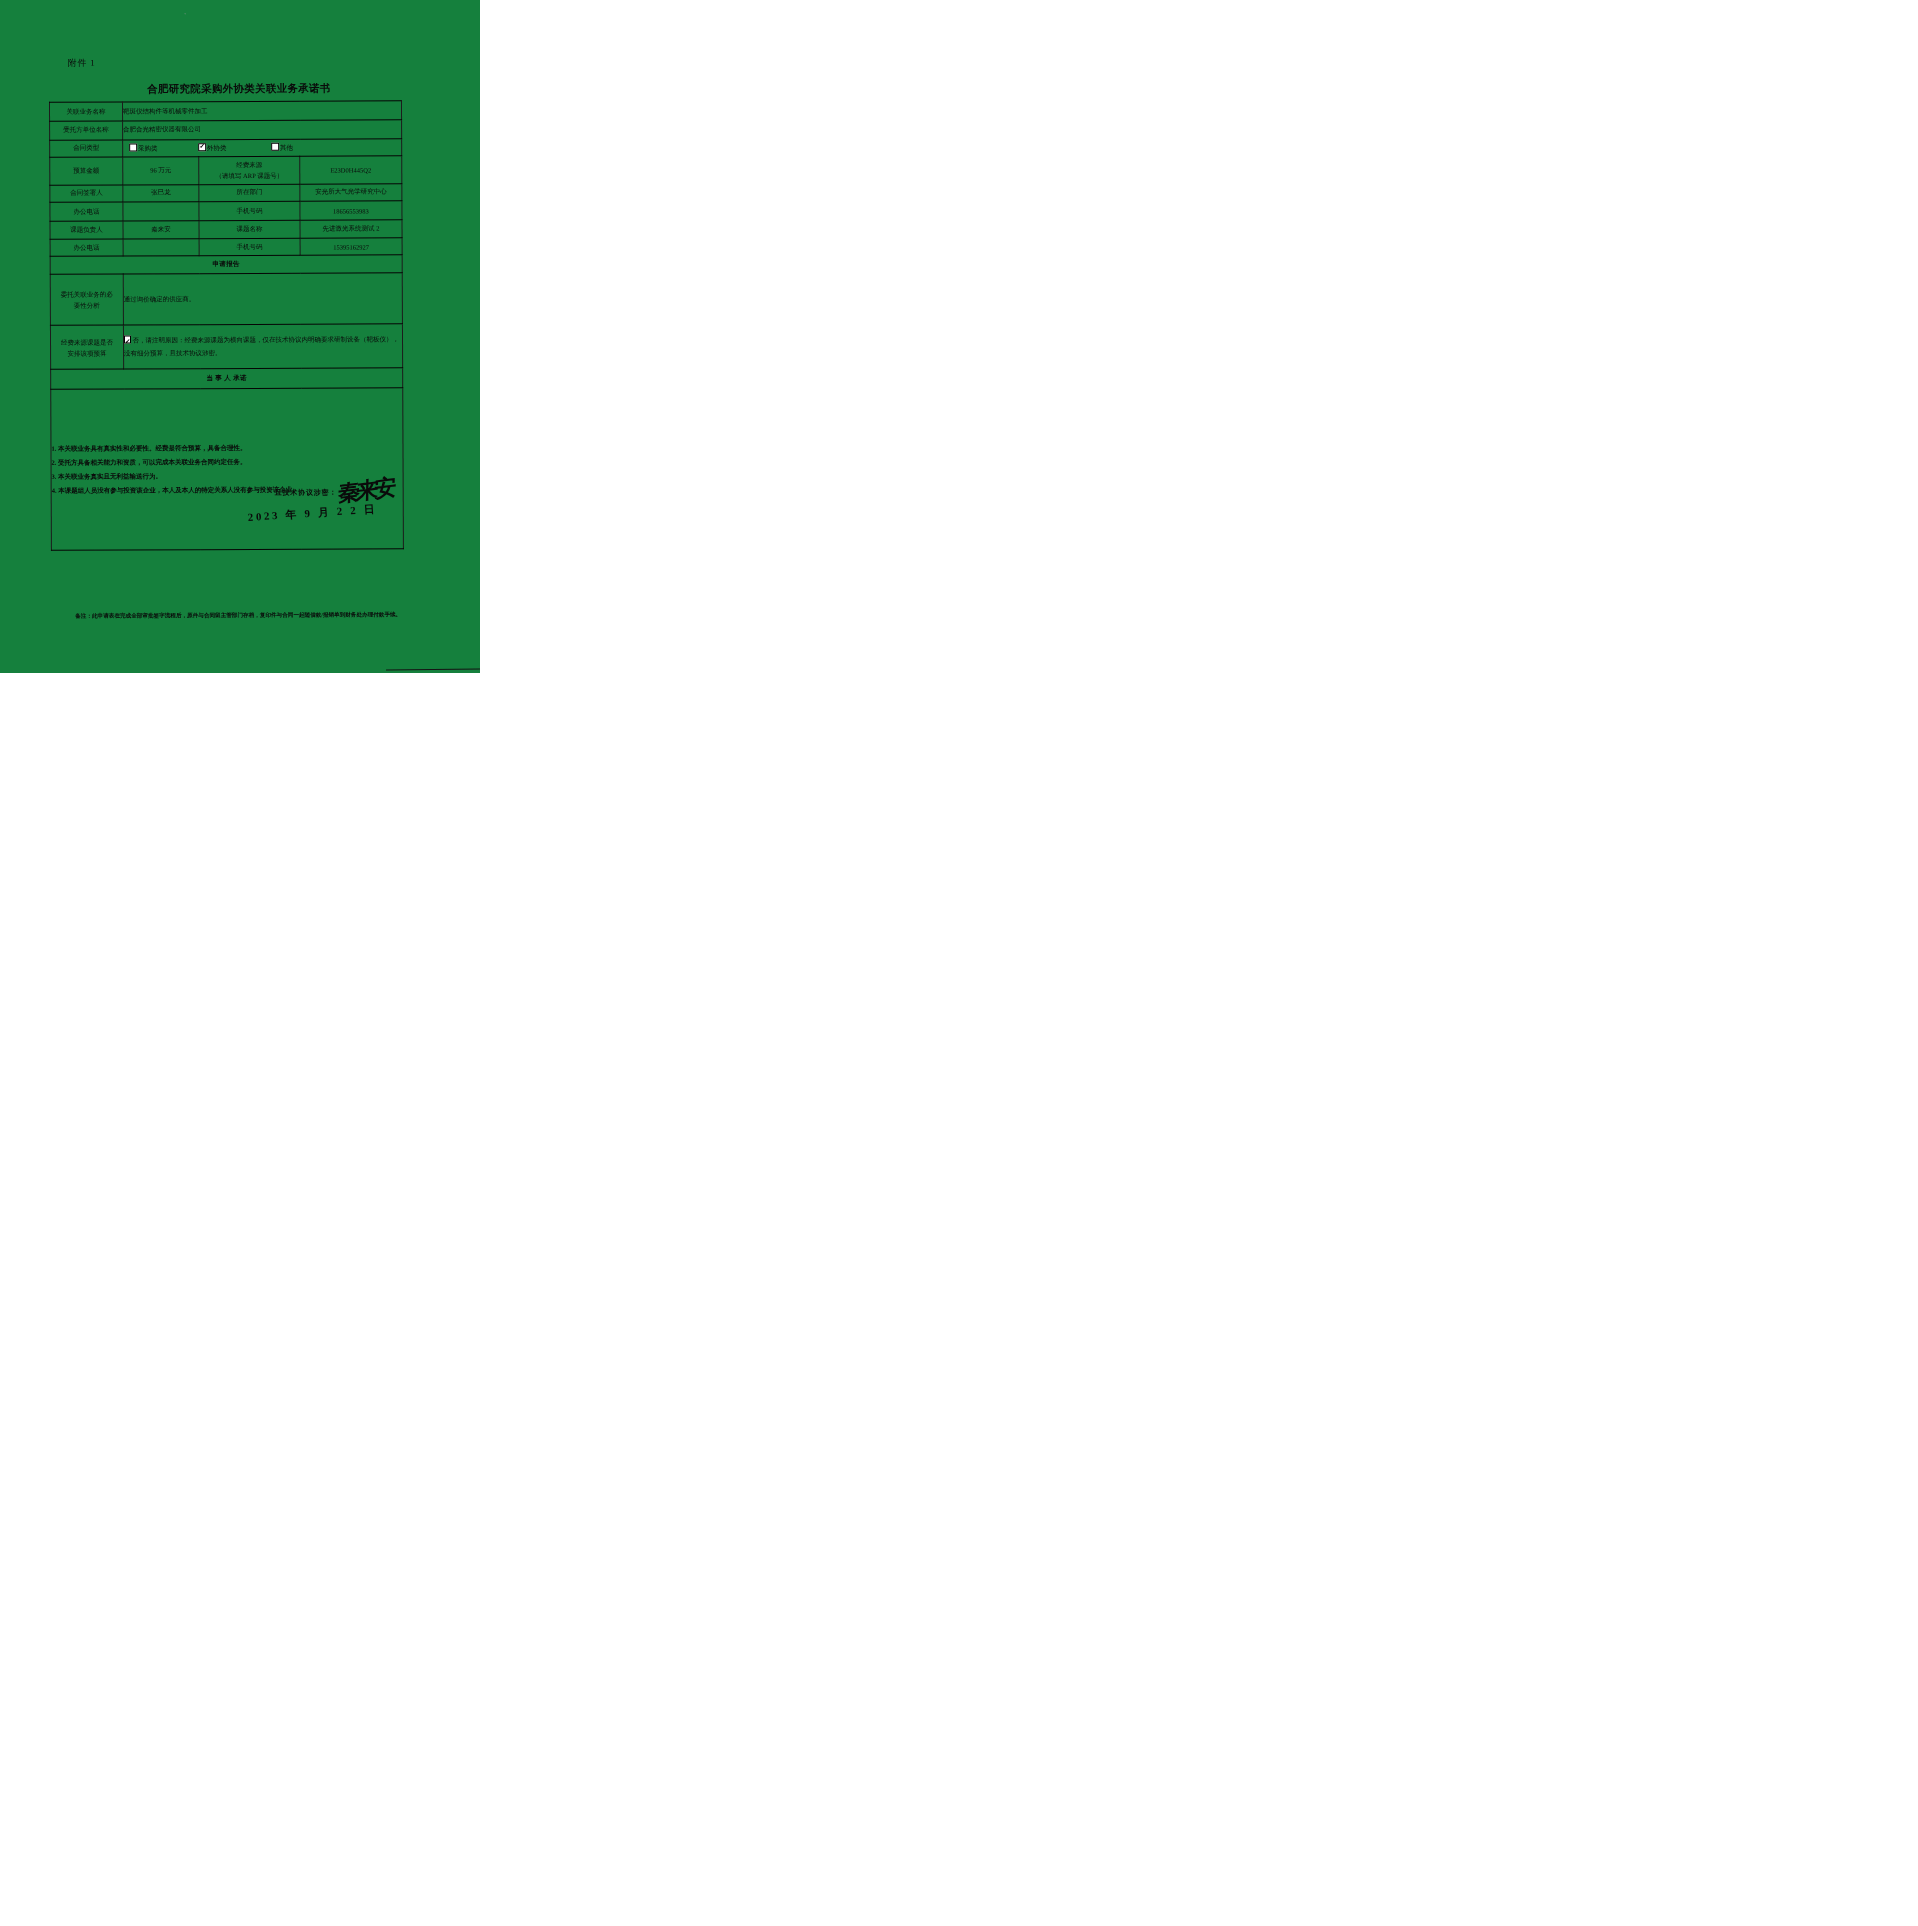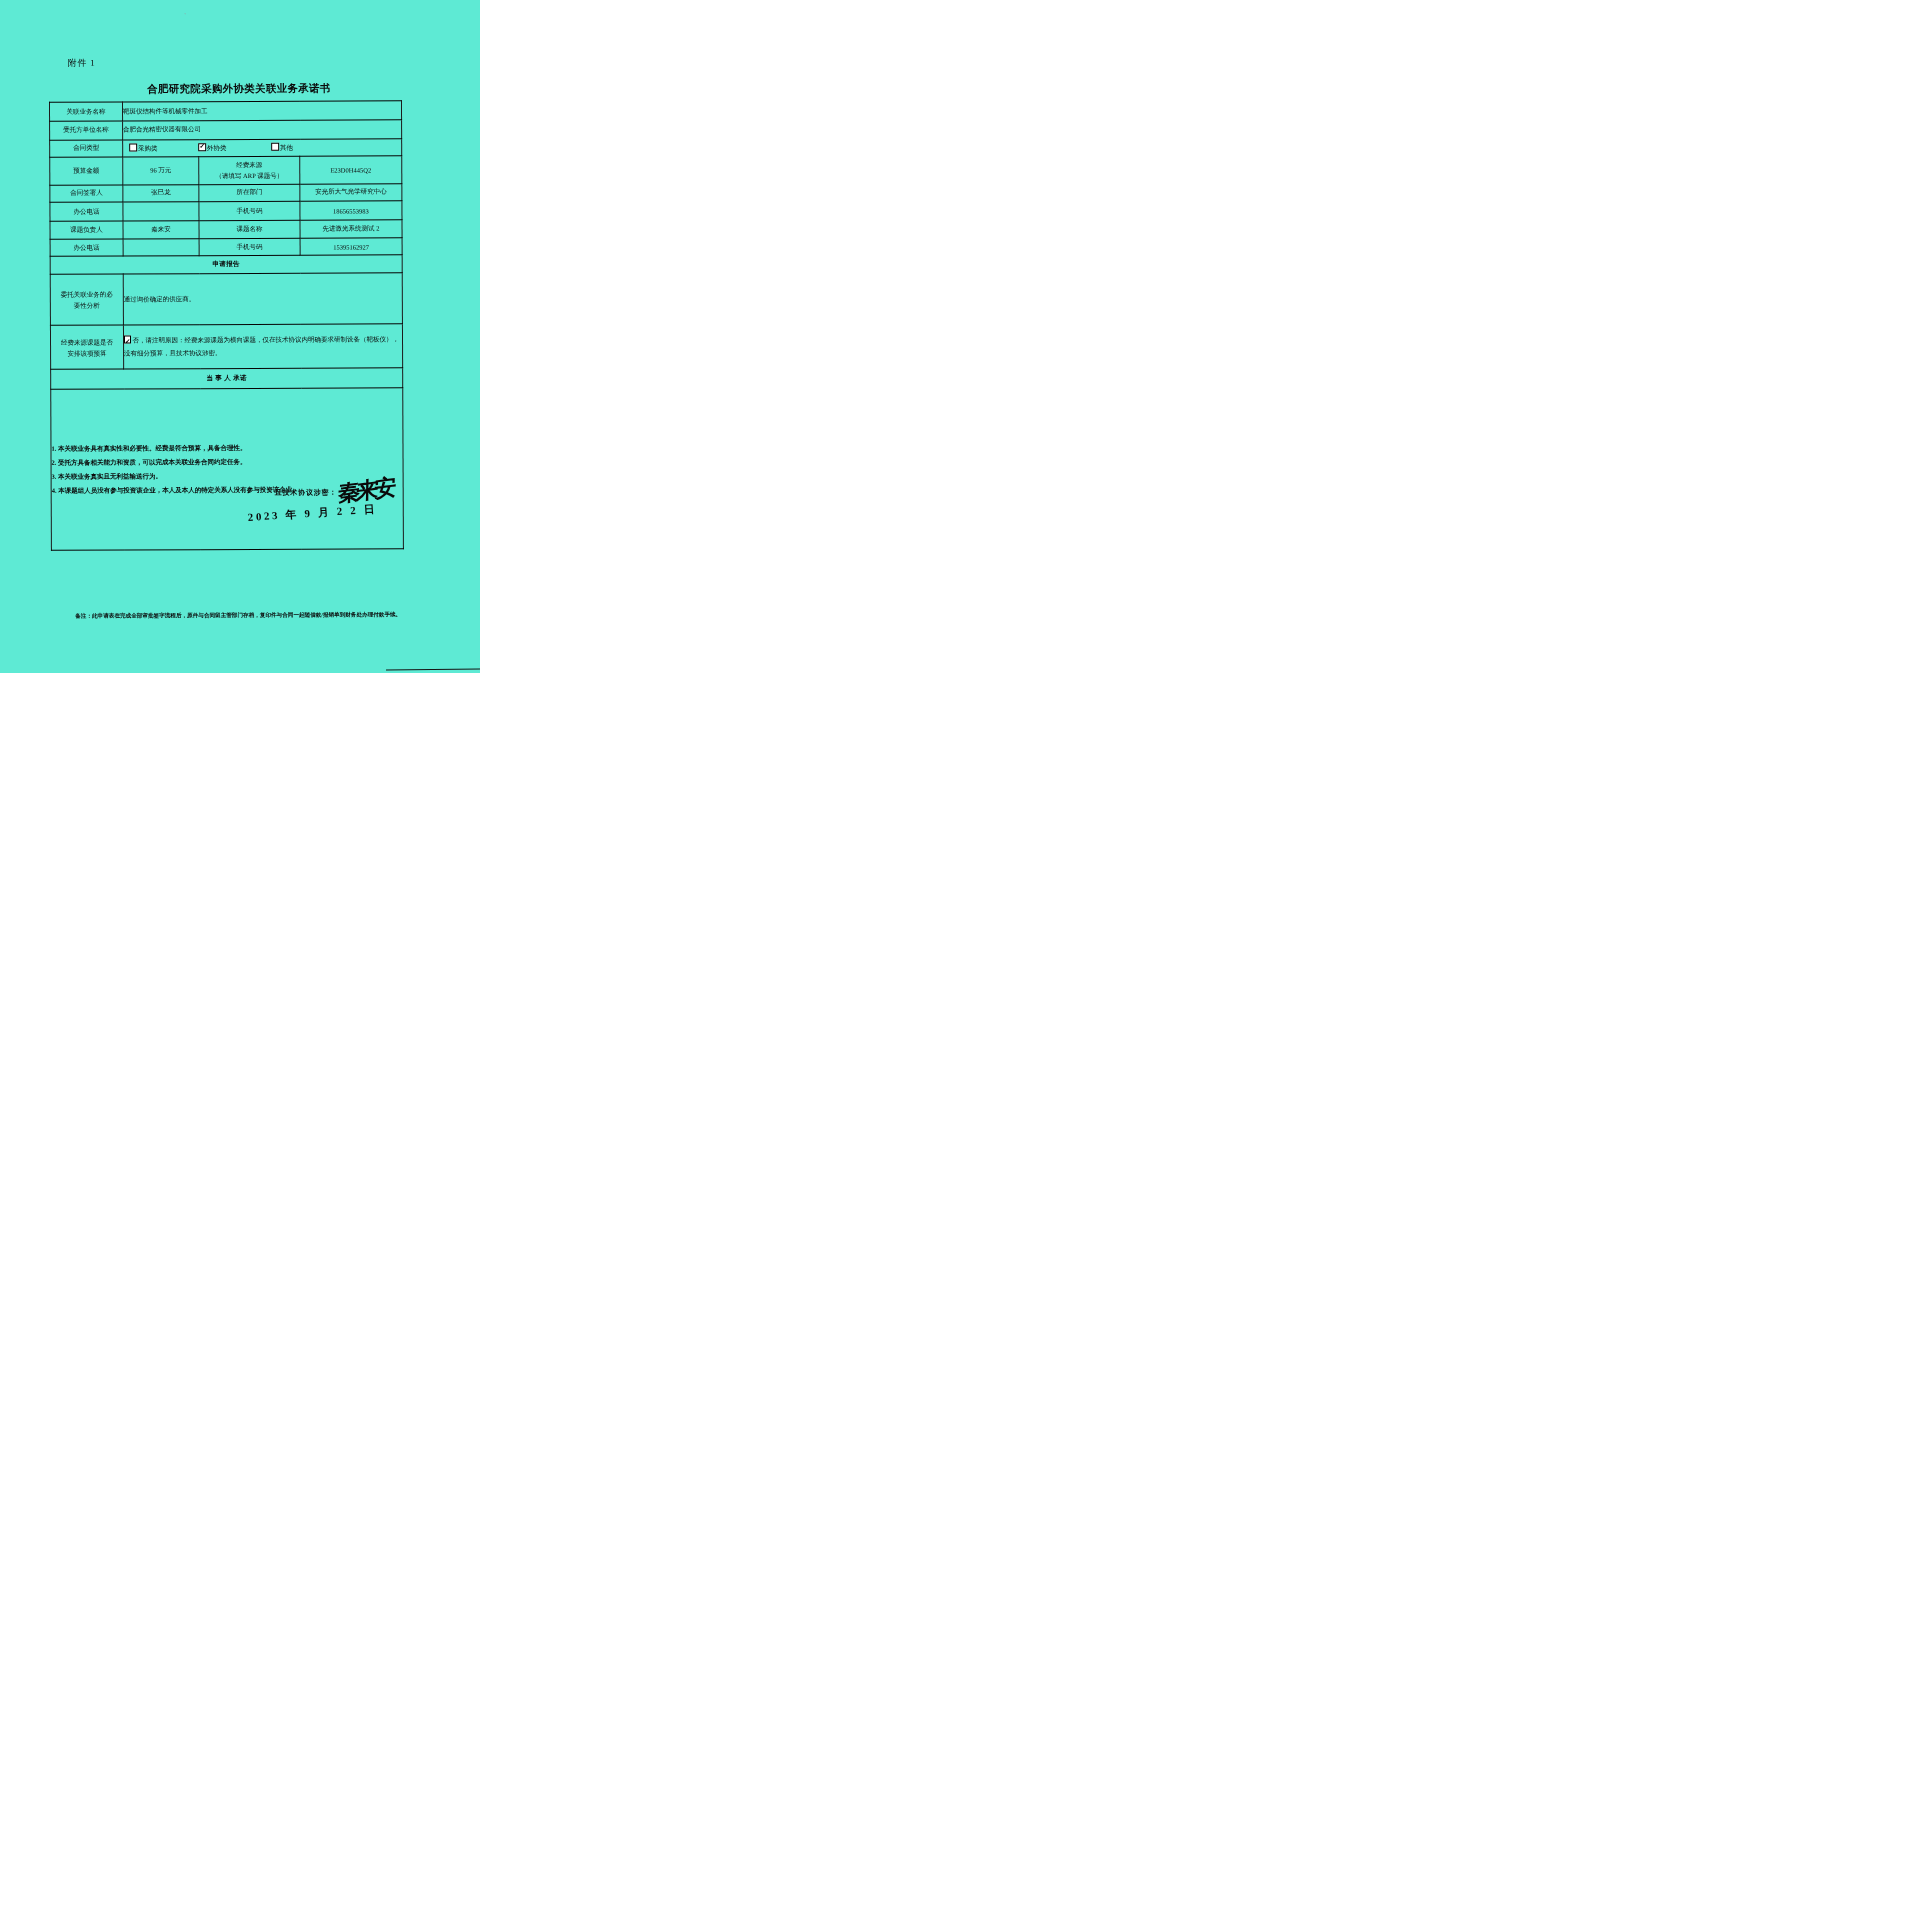--- a/index.html
+++ b/index.html
@@ -1,20 +1,20 @@
 <!DOCTYPE html>
 <html style="font-size:6.2px"><head>
 <meta charset="utf-8">
 <style>
   html, body { margin: 0; padding: 0; background: #ffffff; }
   .page {
     position: relative;
     width: 480px;
     height: 673px;
-    background: #5eead4;
+    background: #15803d;
     overflow: hidden;
     font-family: "Liberation Serif", "DejaVu Serif", serif;
     color: #0a0a0a;
     text-decoration: underline;
   }
   .sheet {
     position: absolute;
     inset: 0;
     transform: rotate(-0.25deg);
     transform-origin: 50% 50%;

